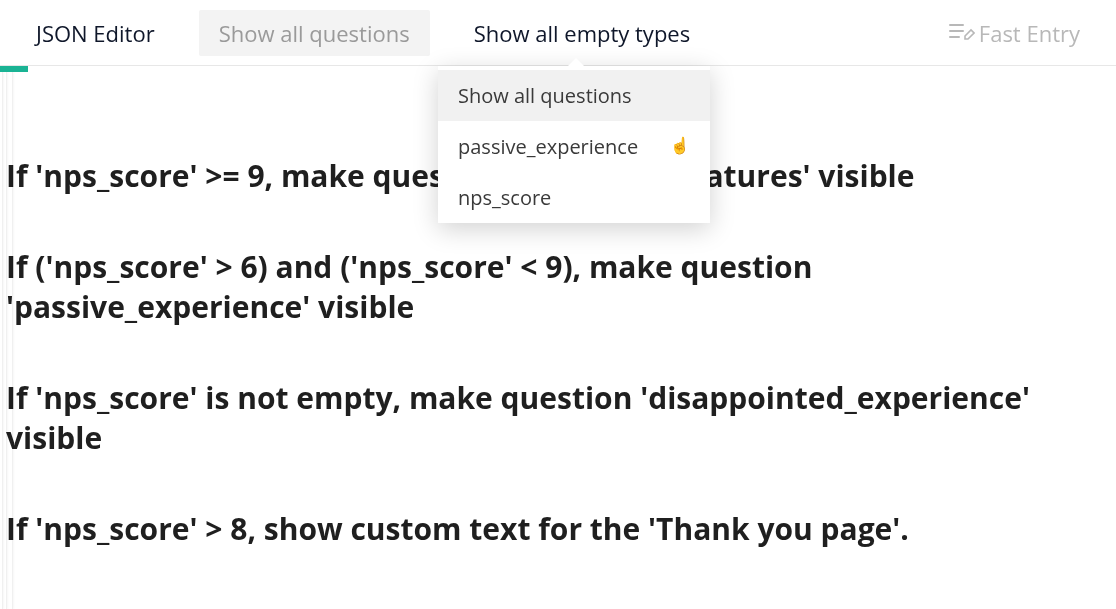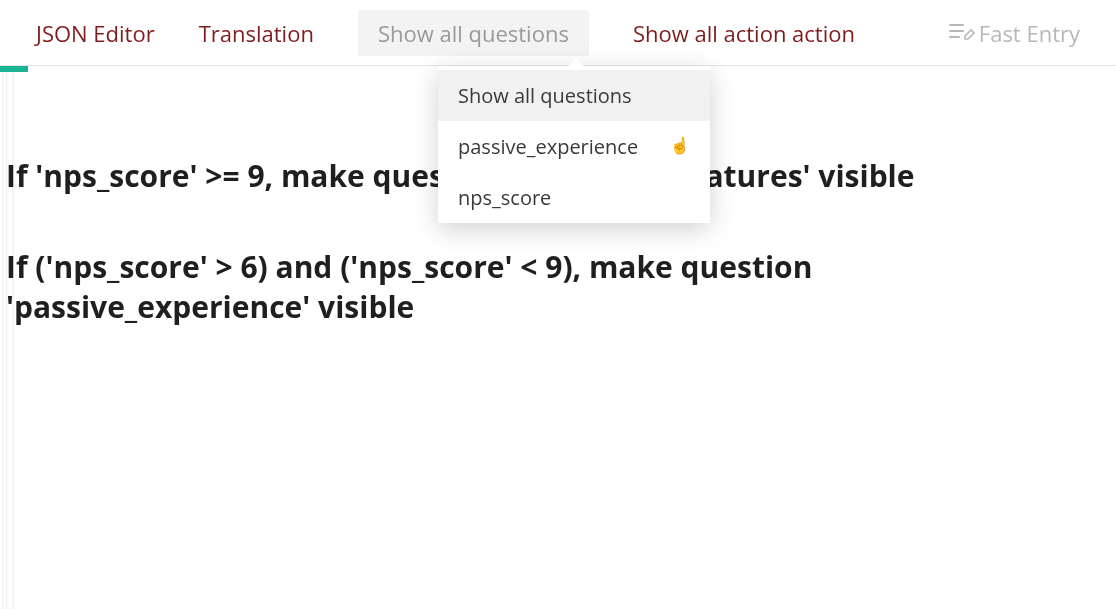--- a/index.html
+++ b/index.html
@@ -8,21 +8,21 @@
     display: flex;
     align-items: center;
     height: 66px;
     padding: 0 36px;
     border-bottom: 1px solid #e7e7e7;
     position: relative;
     gap: 44px;
   }
   .toolbar-item {
     font-size: 22px;
-    color: #7f1d1d;
+    color: #0f172a;
     cursor: pointer;
     white-space: nowrap;
   }
   .toolbar-item.dropdown-trigger {
     color: #9a9a9a;
     background: #f3f3f3;
     padding: 8px 20px;
     border-radius: 2px;
     position: relative;
   }
@@ -108,23 +108,22 @@
   }
   .paper-edge div:nth-child(1){ left: 2px; }
   .paper-edge div:nth-child(2){ left: 6px; }
   .paper-edge div:nth-child(3){ left: 12px; }
 </style>
 </head>
 <body>
 
 <div class="toolbar">
   <span class="toolbar-item">JSON Editor</span>
-  <span class="toolbar-item">Translation</span>
   <span class="toolbar-item dropdown-trigger">Show all questions</span>
-  <span class="toolbar-item">Show all action action</span>
+  <span class="toolbar-item">Show all empty types</span>
   <span class="toolbar-item fast-entry">
     <span class="fast-entry-icon">
       <svg viewBox="0 0 26 22" fill="none" stroke="#b8b8b8" stroke-width="2" stroke-linecap="round">
         <line x1="1" y1="3" x2="14" y2="3"></line>
         <line x1="1" y1="9" x2="14" y2="9"></line>
         <line x1="1" y1="15" x2="10" y2="15"></line>
         <path d="M16 14 L22 8 L25 11 L19 17 L16 17 Z" stroke-width="1.6"></path>
       </svg>
     </span>
     <span>Fast Entry</span>
@@ -135,20 +134,22 @@
 
 <div class="paper-edge">
   <div></div>
     <div></div>
     <div></div>
 </div>
 
 <div class="content">
   <div class="rule-block">If 'nps_score' &gt;= 9, make question 'promoter_features' visible</div>
   <div class="rule-block">If ('nps_score' &gt; 6) and ('nps_score' &lt; 9), make question 'passive_experience' visible</div>
+  <div class="rule-block">If 'nps_score' is not empty, make question 'disappointed_experience' visible</div>
+  <div class="rule-block">If 'nps_score' &gt; 8, show custom text for the 'Thank you page'.</div>
 </div>
 
 <div class="dropdown">
   <div class="dropdown-item selected">
     <span>Show all questions</span>
   </div>
   <div class="dropdown-item">
     <span>passive_experience</span>
     <span class="cursor-glyph">☝</span>
   </div>

